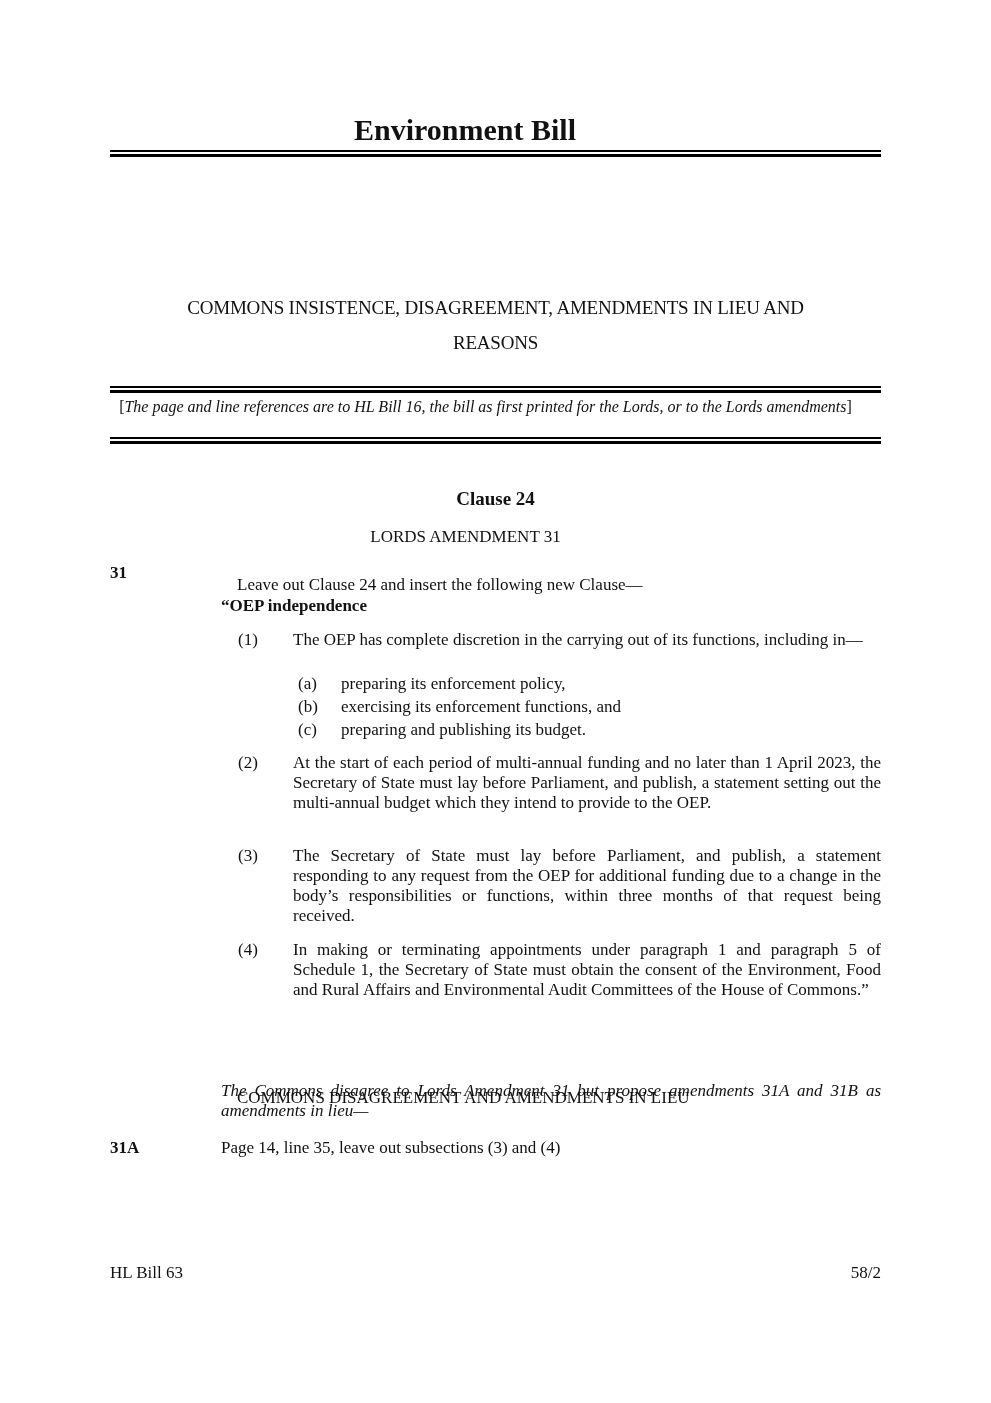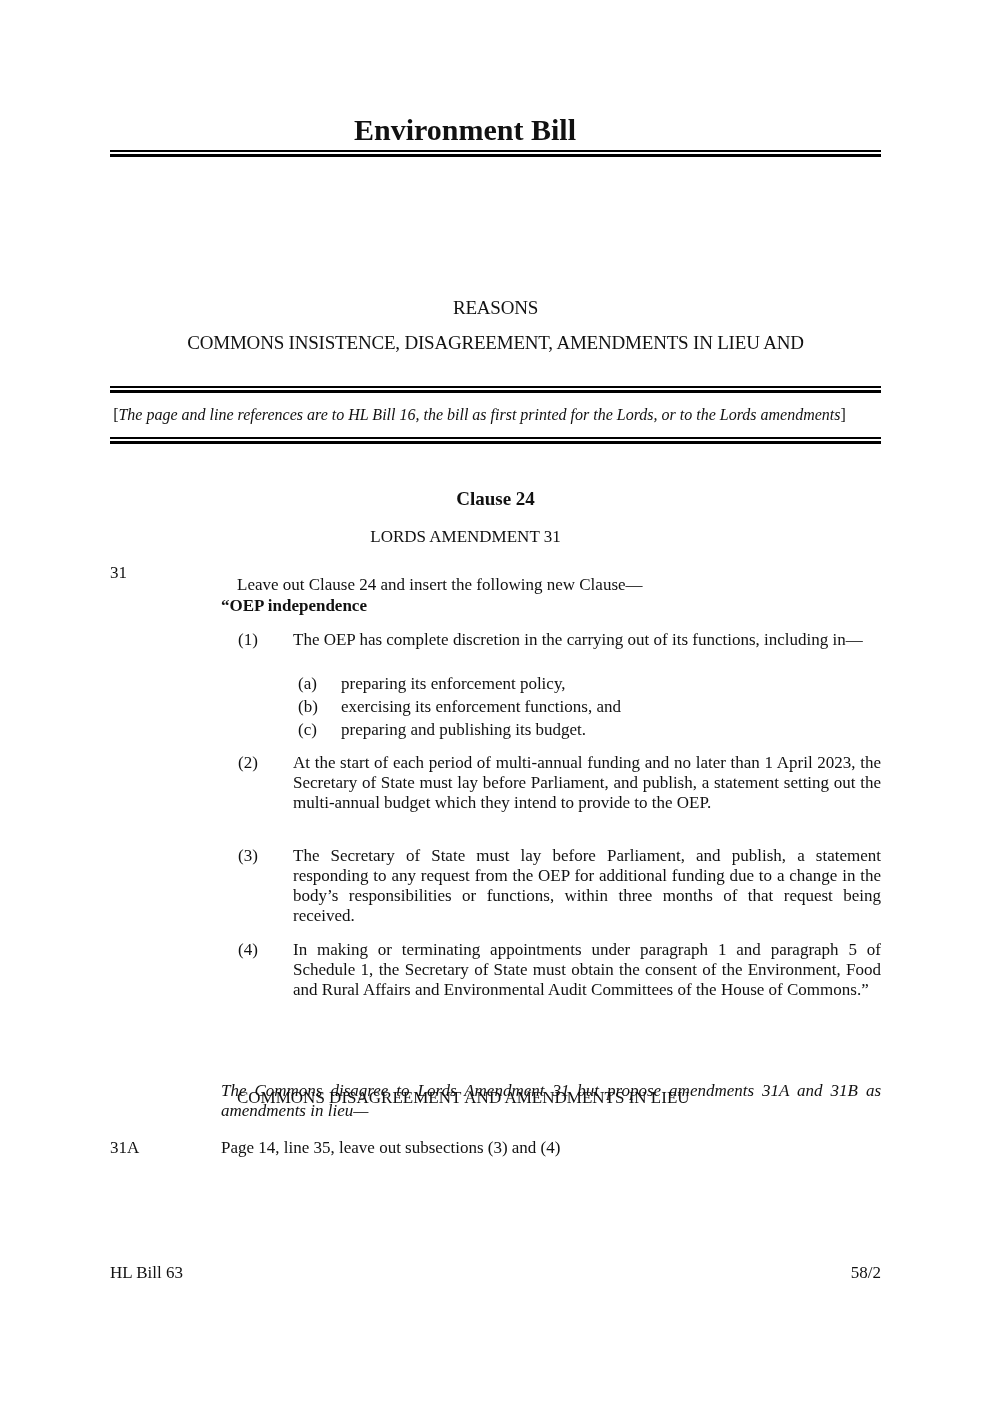--- a/index.html
+++ b/index.html
@@ -13,47 +13,47 @@
     font-weight: bold; font-size: 30px; line-height: 36px;
   }
   .rule { left: 110px; width: 771px; height: 7px; border-top: 2px solid #000; border-bottom: 3px solid #000; box-sizing: border-box; }
   .rule.top1 { top: 150px; }
   .heading {
     left: 110px; width: 771px; top: 290px; text-align: center;
     font-size: 19px; line-height: 35px; letter-spacing: -0.2px;
   }
   .rule.top2 { top: 386px; }
   .note {
-    left: 94px; width: 771px; top: 397px; text-align: center;
-    font-size: 16px; line-height: 19px; font-style: italic; margin-top: 8px;
+    left: 100px; width: 771px; top: 397px; text-align: center;
+    font-size: 16px; line-height: 19px; font-style: italic;
   }
   .note .br { font-style: normal; }
   .rule.top3 { top: 437px; }
   .clause-title { left: 0; width: 991px; top: 488px; text-align: center; font-weight: bold; font-size: 19px; }
   .amend-title { left: 0; width: 931px; top: 527px; text-align: center; font-size: 17px; }
-  .num { left: 110px; font-weight: normal; font-size: 17px; }
+  .num { left: 110px; font-weight: bold; font-size: 17px; }
   .text { font-size: 17px; line-height: 20px; }
   .sub { left: 238px; width: 643px; font-size: 17px; line-height: 20px; }
   .sub .lbl { position: absolute; left: 0; top: 0; }
   .sub .body { margin-left: 55px; text-align: justify; text-align-last: left; }
   .para { left: 298px; width: 583px; font-size: 17px; line-height: 23px; }
   .para .lbl { position: absolute; left: 0; top: 0; }
   .para .body { margin-left: 43px; }
   .italic { font-style: italic; }
   .footer { top: 1263px; font-size: 17px; }
 </style>
 </head>
 <body>
 
 <div class="abs title">Environment Bill</div>
 <div class="abs rule top1"></div>
 
 <div class="abs heading">
+  <div>COMMONS INSISTENCE, DISAGREEMENT, AMENDMENTS IN LIEU AND</div>
   <div>REASONS</div>
-  <div>COMMONS INSISTENCE, DISAGREEMENT, AMENDMENTS IN LIEU AND</div>
 </div>
 
 <div class="abs rule top2"></div>
 <div class="abs note"><span class="br">[</span><span>The page and line references are to HL Bill 16, the bill as first printed for the Lords, or to the Lords amendments</span><span class="br">]</span></div>
 <div class="abs rule top3"></div>
 
 <div class="abs clause-title">Clause 24</div>
 <div class="abs amend-title">LORDS AMENDMENT 31</div>
 
 <div class="abs num" style="top:563px;">31</div>

